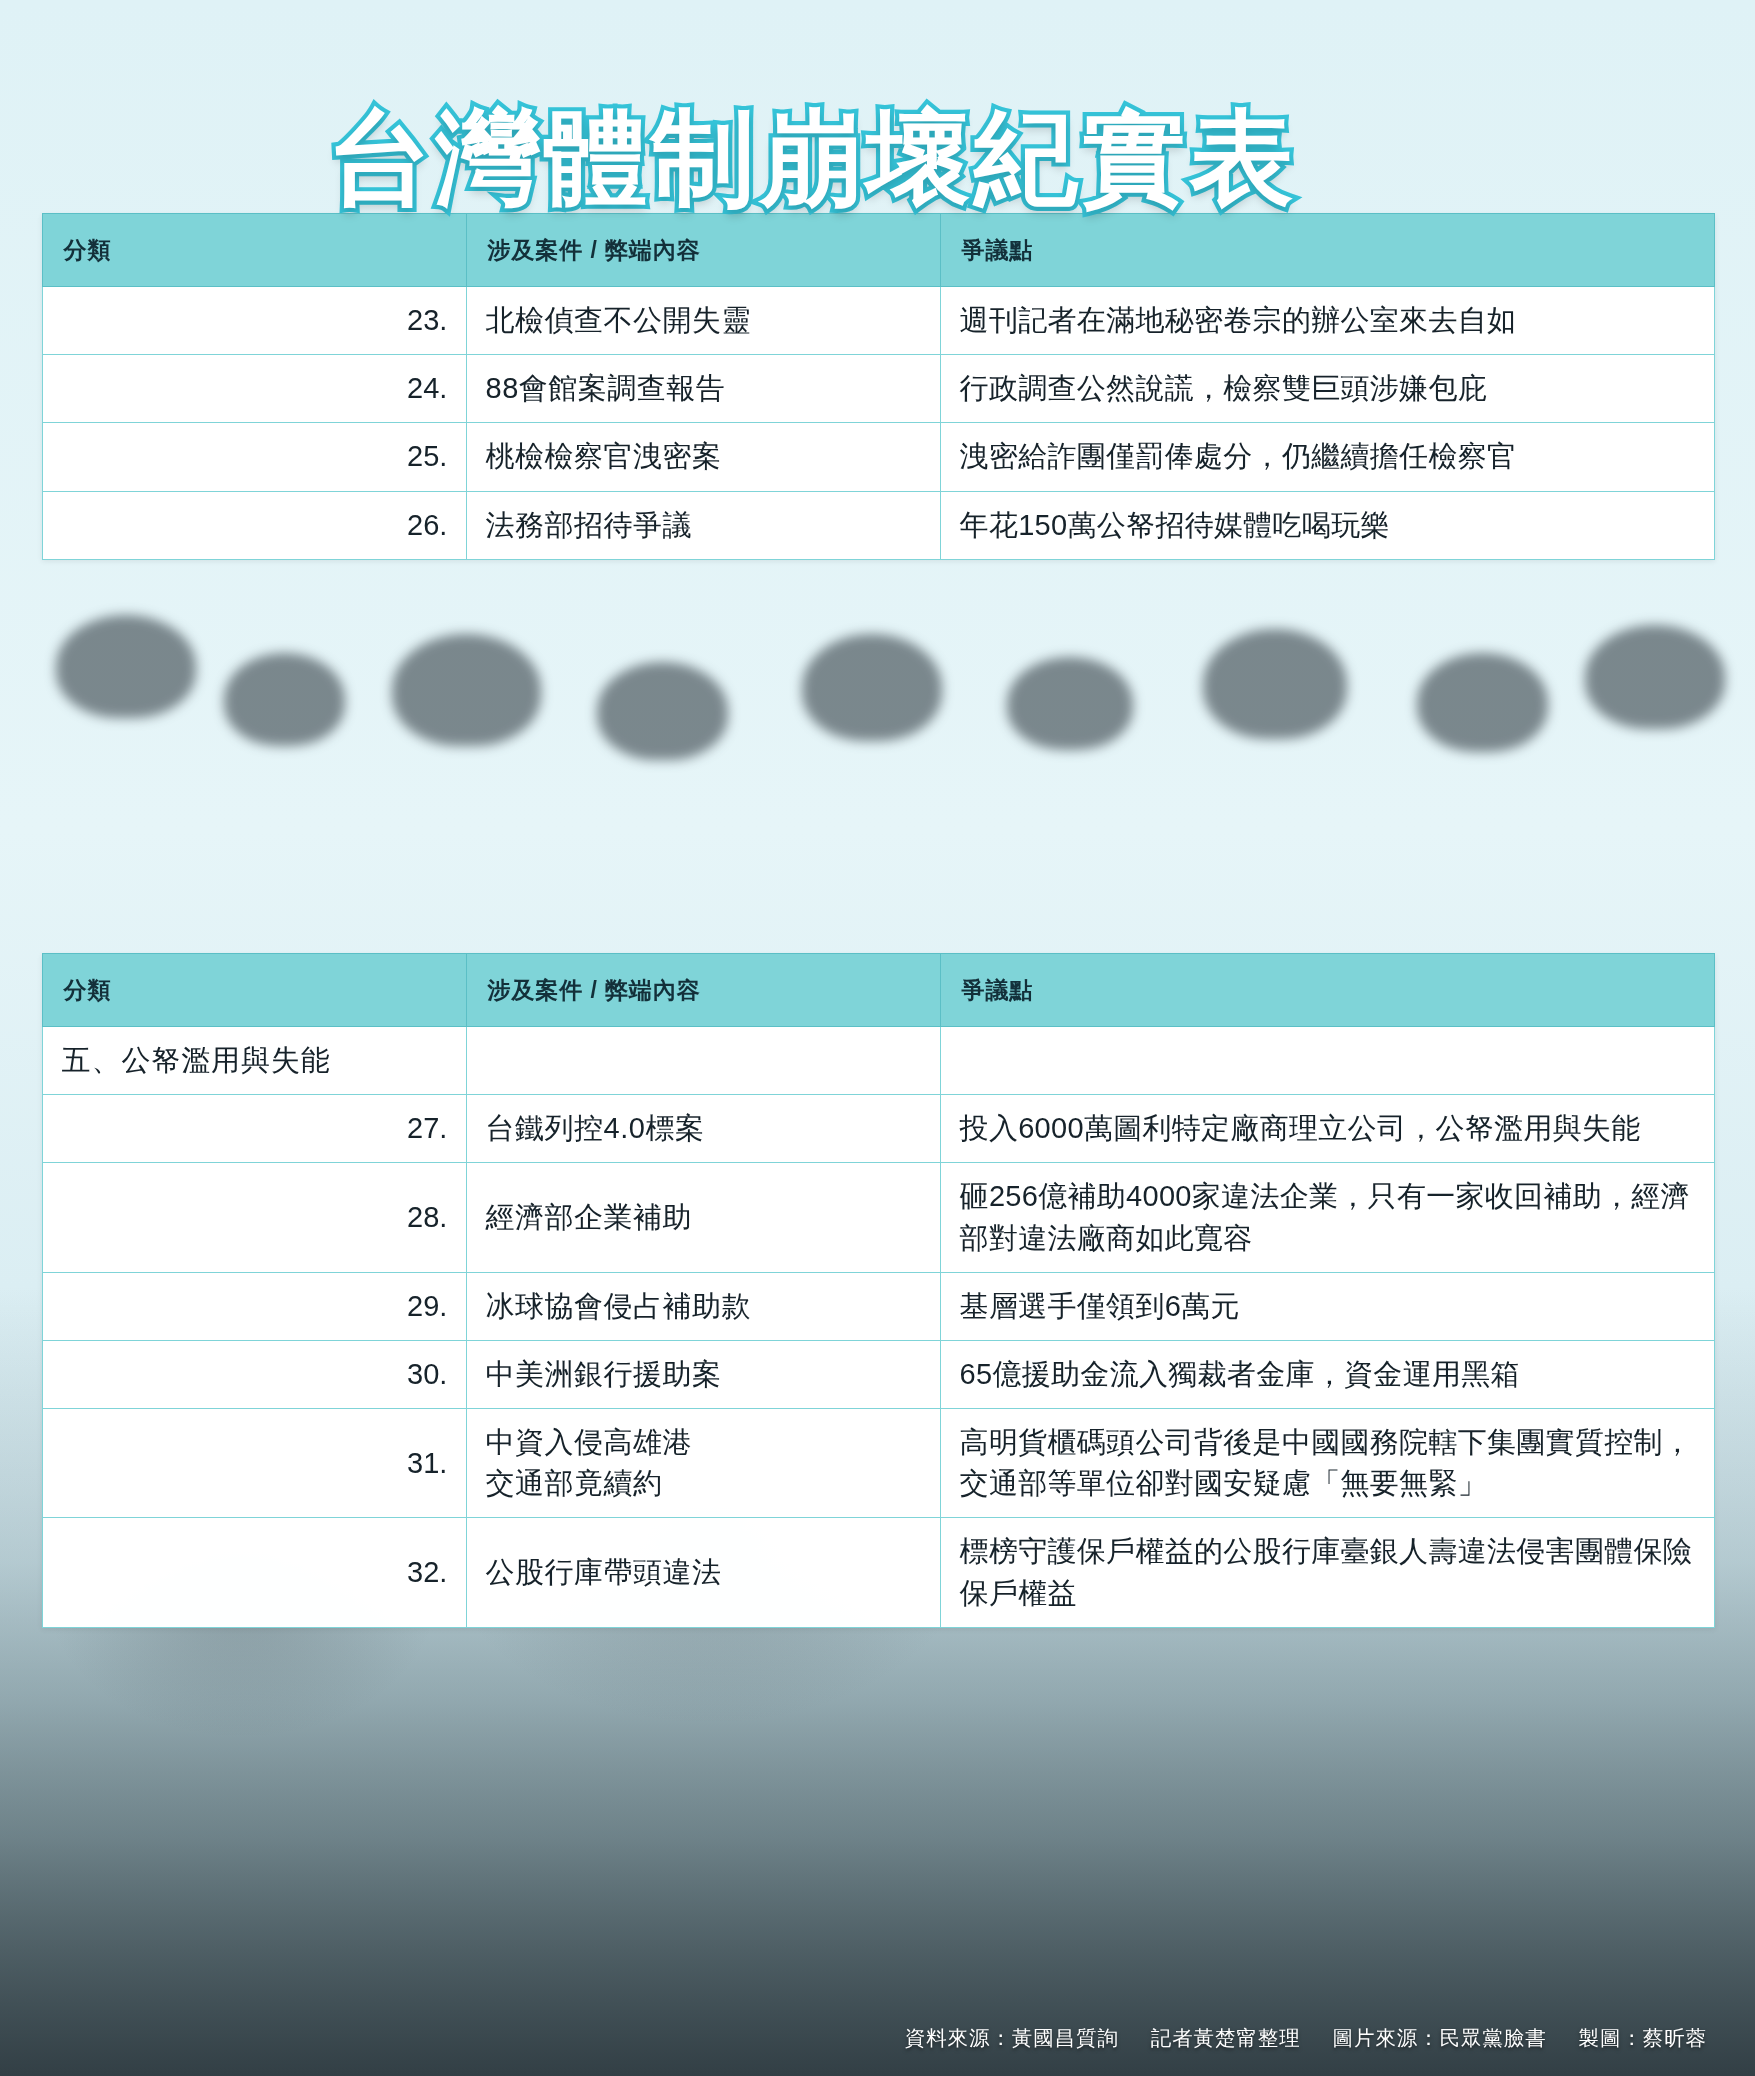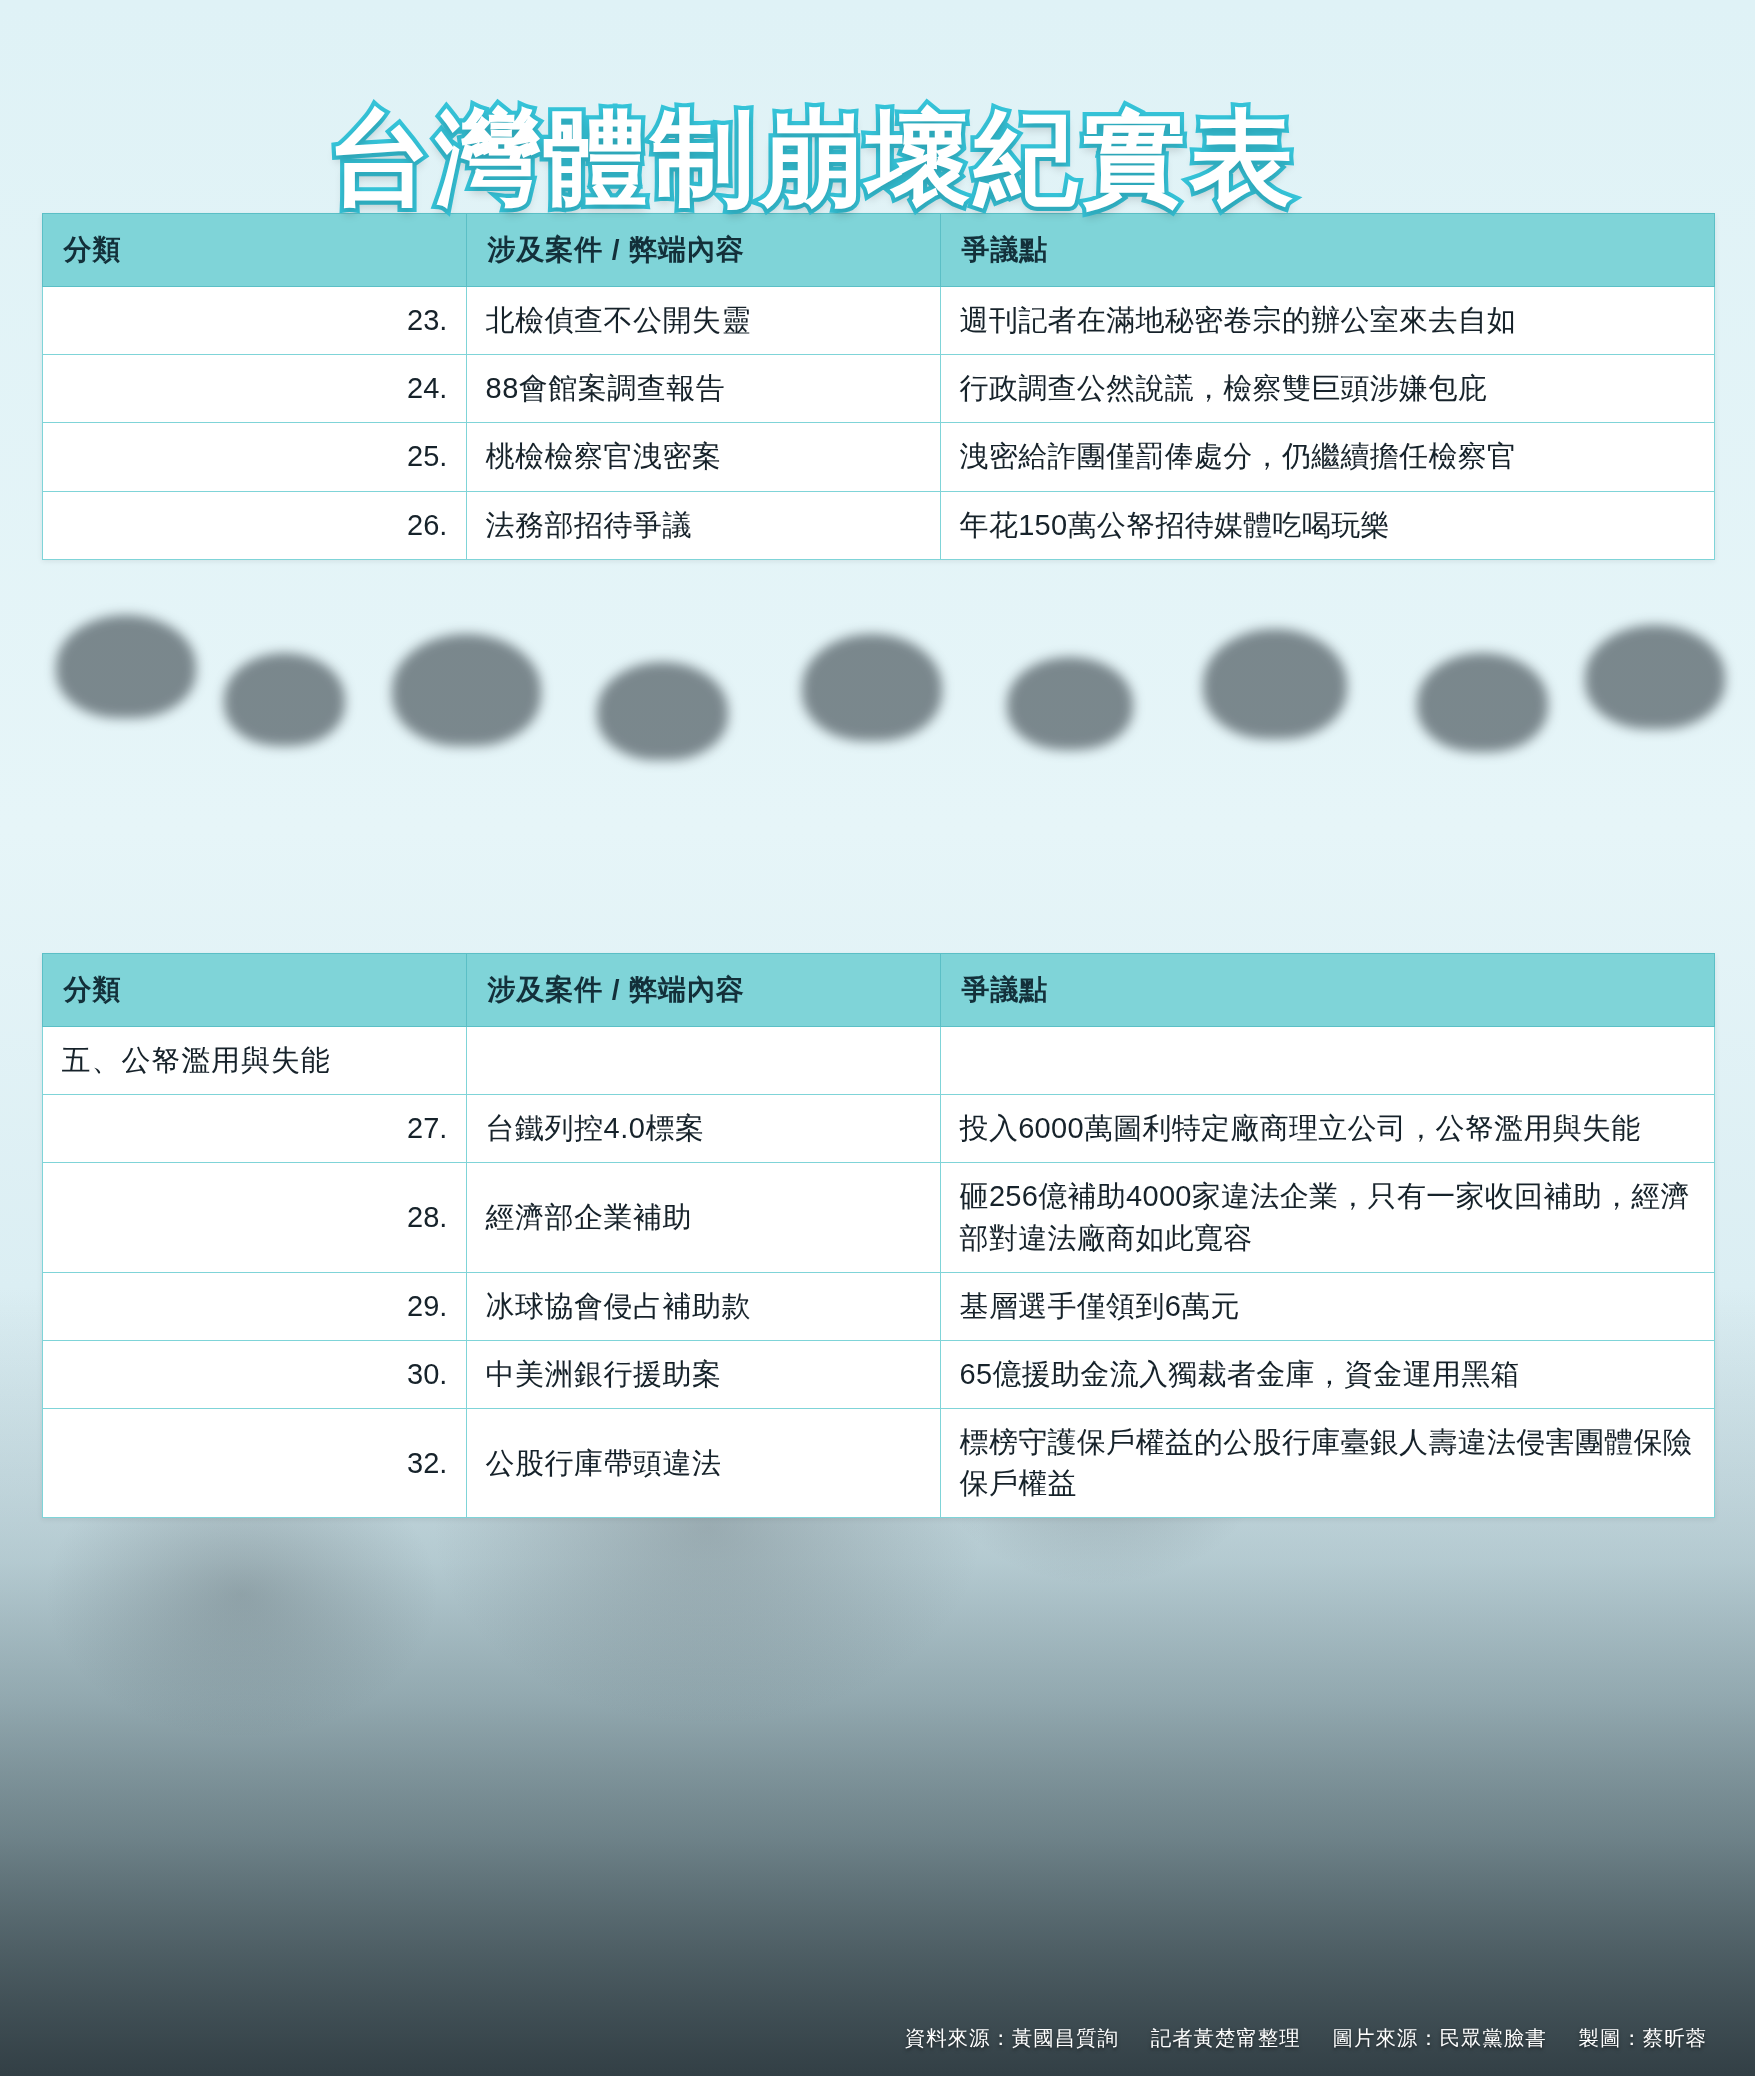--- a/index.html
+++ b/index.html
@@ -77,21 +77,21 @@
     background: rgba(255,255,255,0.92);
     box-shadow: 0 1.9px 5.6px rgba(0,0,0,0.08);
   }
   table.grid col.c1 { width: 424px; }
   table.grid col.c2 { width: 474px; }
   table.grid col.c3 { width: 774px; }
 
   table.grid th {
     background: #7fd4d8;
     color: #13303a;
-    font-size: 28px;
+    font-size: 23px;
     font-weight: bold;
     text-align: left;
     padding: 12px 20.5px;
     border: 1.9px solid #5bbfc6;
     height: 48px;
     letter-spacing: 0.9px;
   }
   table.grid td {
     border: 1.9px solid #7fd4d8;
     font-size: 29px;
@@ -229,20 +229,26 @@
         <td class="num">29.</td>
         <td class="case">冰球協會侵占補助款</td>
         <td class="issue">基層選手僅領到6萬元</td>
       </tr>
       <tr>
         <td class="num">30.</td>
         <td class="case">中美洲銀行援助案</td>
         <td class="issue">65億援助金流入獨裁者金庫，資金運用黑箱</td>
       </tr>
       <tr>
+        <td class="num">31.</td>
+        <td class="case" style="white-space: pre-line;">中資入侵高雄港
+交通部竟續約</td>
+        <td class="issue">高明貨櫃碼頭公司背後是中國國務院轄下集團實質控制，交通部等單位卻對國安疑慮「無要無緊」</td>
+      </tr>
+      <tr>
         <td class="num">32.</td>
         <td class="case">公股行庫帶頭違法</td>
         <td class="issue">標榜守護保戶權益的公股行庫臺銀人壽違法侵害團體保險保戶權益</td>
       </tr>
     </tbody>
   </table>
 </div>
 
 <div id="credits">
   <span>資料來源：黃國昌質詢</span>

